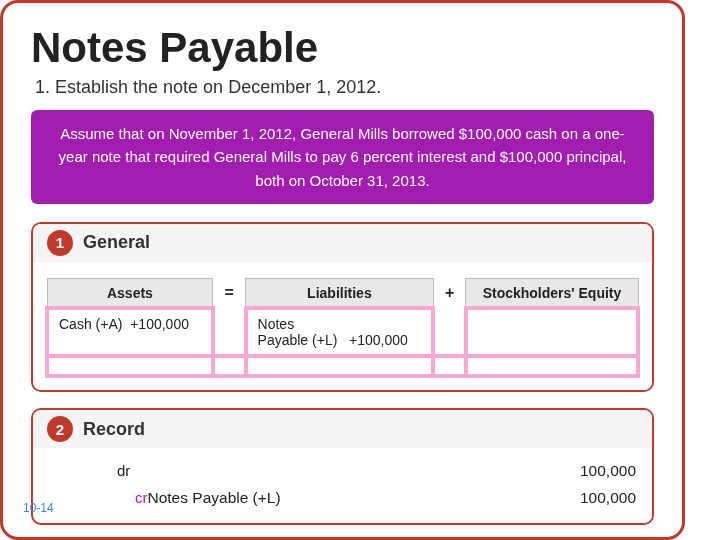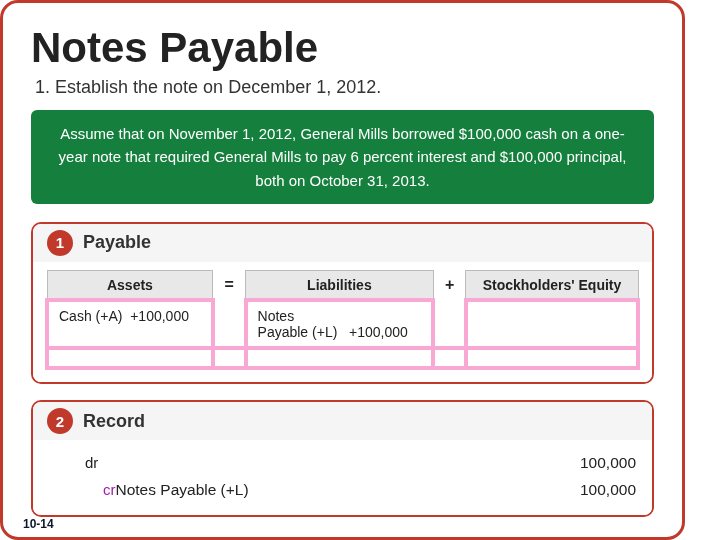--- a/index.html
+++ b/index.html
@@ -31,21 +31,21 @@
     }
 
     .subtitle {
       font-size: 18px;
       color: #333;
       margin-bottom: 12px;
       padding-left: 4px;
     }
 
     .red-box {
-      background: #15803d;
+      background: #a21caf;
       color: #fff;
       border-radius: 6px;
       padding: 12px 18px;
       font-size: 15px;
       text-align: center;
       margin-bottom: 18px;
       line-height: 1.55;
     }
 
     .section {
@@ -86,21 +86,21 @@
     .section-body {
       padding: 0 12px 12px 12px;
       background: #fff;
     }
 
     
     .analyze-table {
       width: 100%;
       border-collapse: collapse;
       font-size: 14px;
-      margin-top: 8px;
+      margin-top: 16px;
     }
 
     .analyze-table th {
       background: #e8e8e8;
       border: 1px solid #bbb;
       padding: 5px 10px;
       text-align: center;
       font-weight: bold;
       color: #222;
     }
@@ -127,20 +127,21 @@
       font-size: 16px;
       vertical-align: middle;
       border: none;
       background: #fff;
     }
 
     
     .record-body {
       padding: 10px 16px 12px 52px;
       background: #fff;
+      margin-left: 32px;
     }
 
     .record-row {
       display: flex;
       align-items: baseline;
       font-size: 15.5px;
       color: #222;
       line-height: 1.7;
     }
 
@@ -162,41 +163,40 @@
 
     .cr-label {
       min-width: 30px;
       color: #a21caf;
       font-size: 15px;
       padding-left: 18px;
     }
 
     .footer-page {
       position: absolute;
-      bottom: 6px;
+      bottom: 22px;
       left: 20px;
       font-size: 12px;
-      color: #0f172a;
-      font-weight: bold;
+      color: #3b82f6;
     }
   </style>
 </head>
 <body>
 
 <div class="slide">
 
   <div class="title">Notes Payable</div>
   <div class="subtitle">1. Establish the note on December 1, 2012.</div>
 
   <div class="red-box">Assume that on November 1, 2012, General Mills borrowed $100,000 cash on a one-year note that required General Mills to pay 6 percent interest and $100,000 principal, both on October 31, 2013.</div>
 
   <div class="section">
     <div class="section-header">
       <div class="step-circle">1</div>
-      <span class="section-title">Payable</span>
+      <span class="section-title">General</span>
     </div>
     <div class="section-body">
       <table class="analyze-table">
         <thead>
           <tr>
             <th>Assets</th>
             <td class="eq-sign">=</td>
             <th>Liabilities</th>
             <td class="plus-sign">+</td>
             <th>Stockholders' Equity</th>

